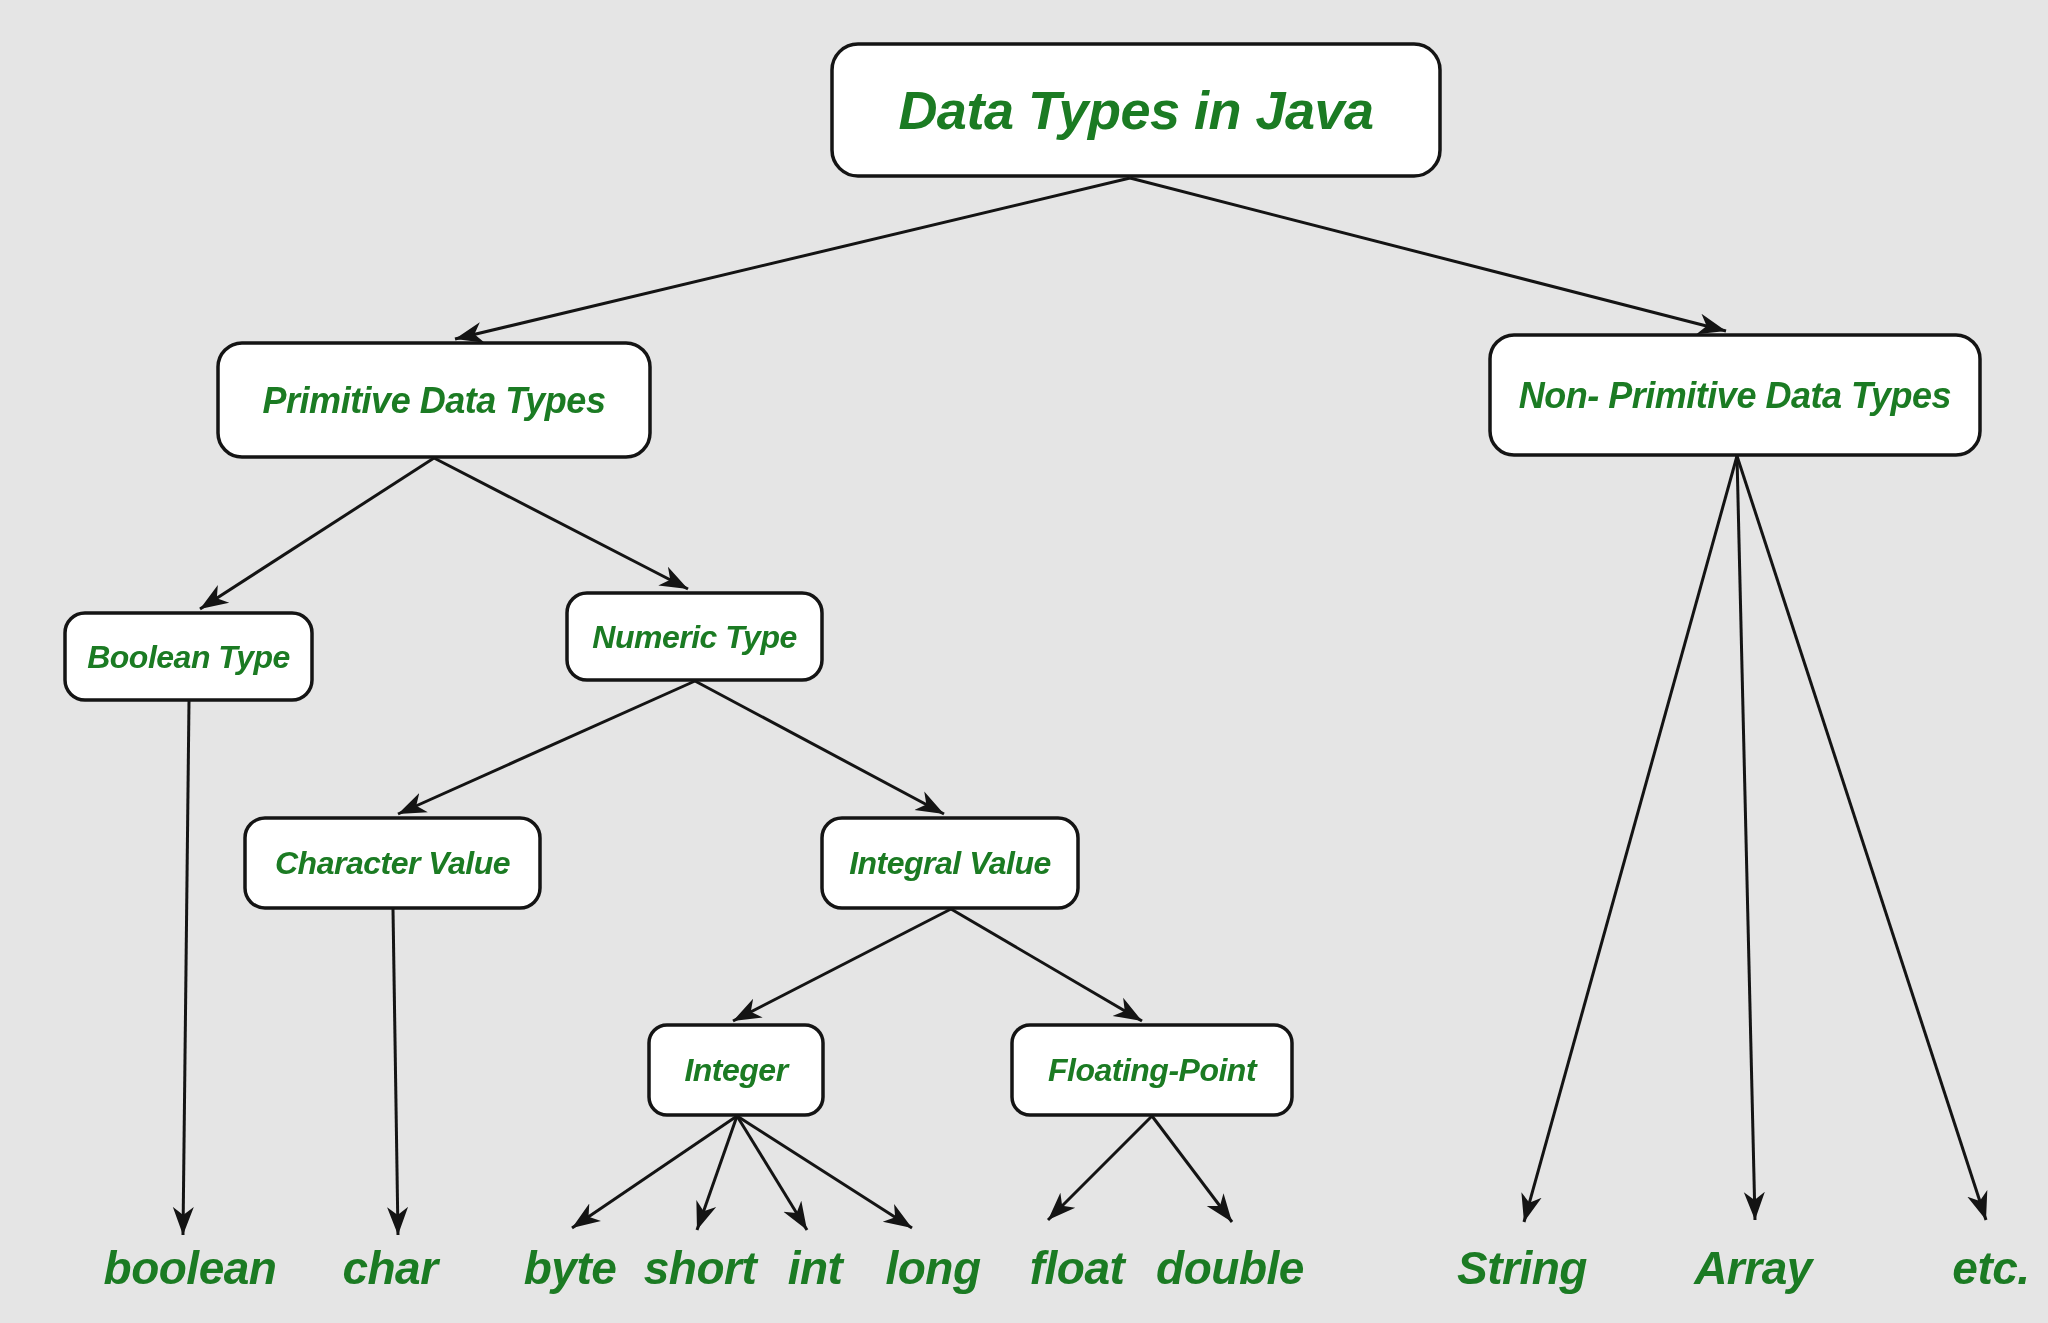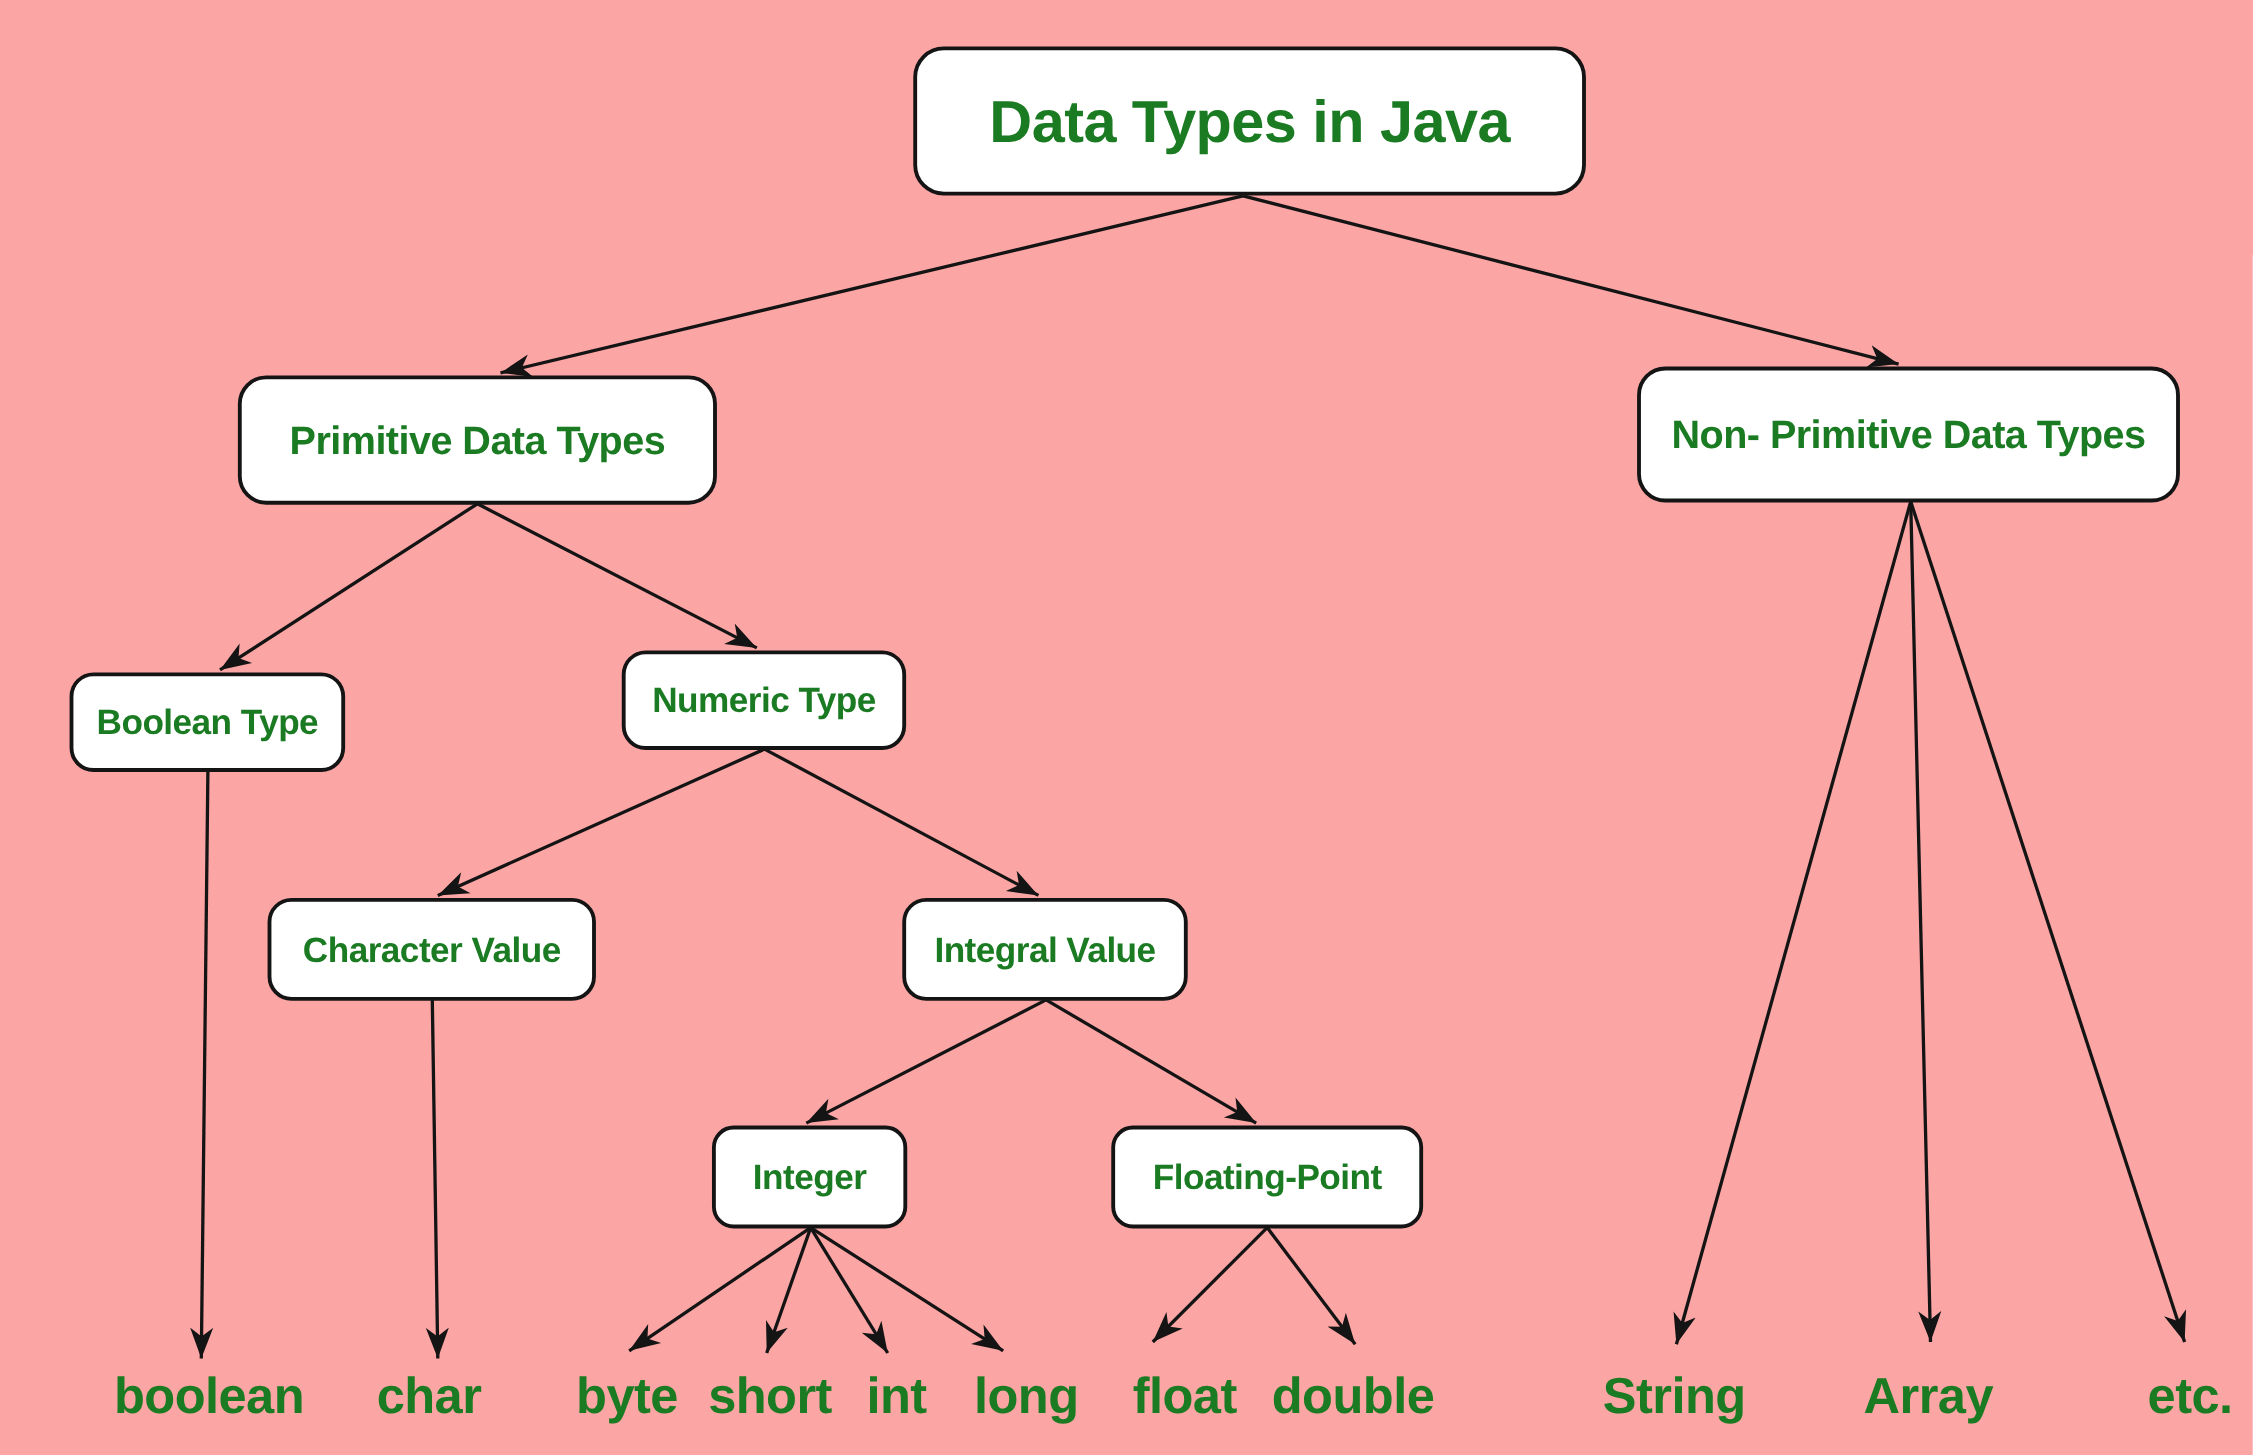--- a/index.html
+++ b/index.html
@@ -8,21 +8,22 @@
     background: #ffffff;
     width: 100%;
     height: 100%;
     overflow: hidden;
   }
   .diagram-wrap {
     width: 100vw;
     height: 100vh;
     display: flex;
     justify-content: center;
-    background: #fca5a5;
+    background: #e5e5e5;
+    font-style: italic;
   }
   svg {
     width: 100vw;
     height: 100vh;
     display: block;
   }
   text {
     font-family: "Liberation Sans", "DejaVu Sans", sans-serif;
     font-weight: 700;
     letter-spacing: -0.5px;

